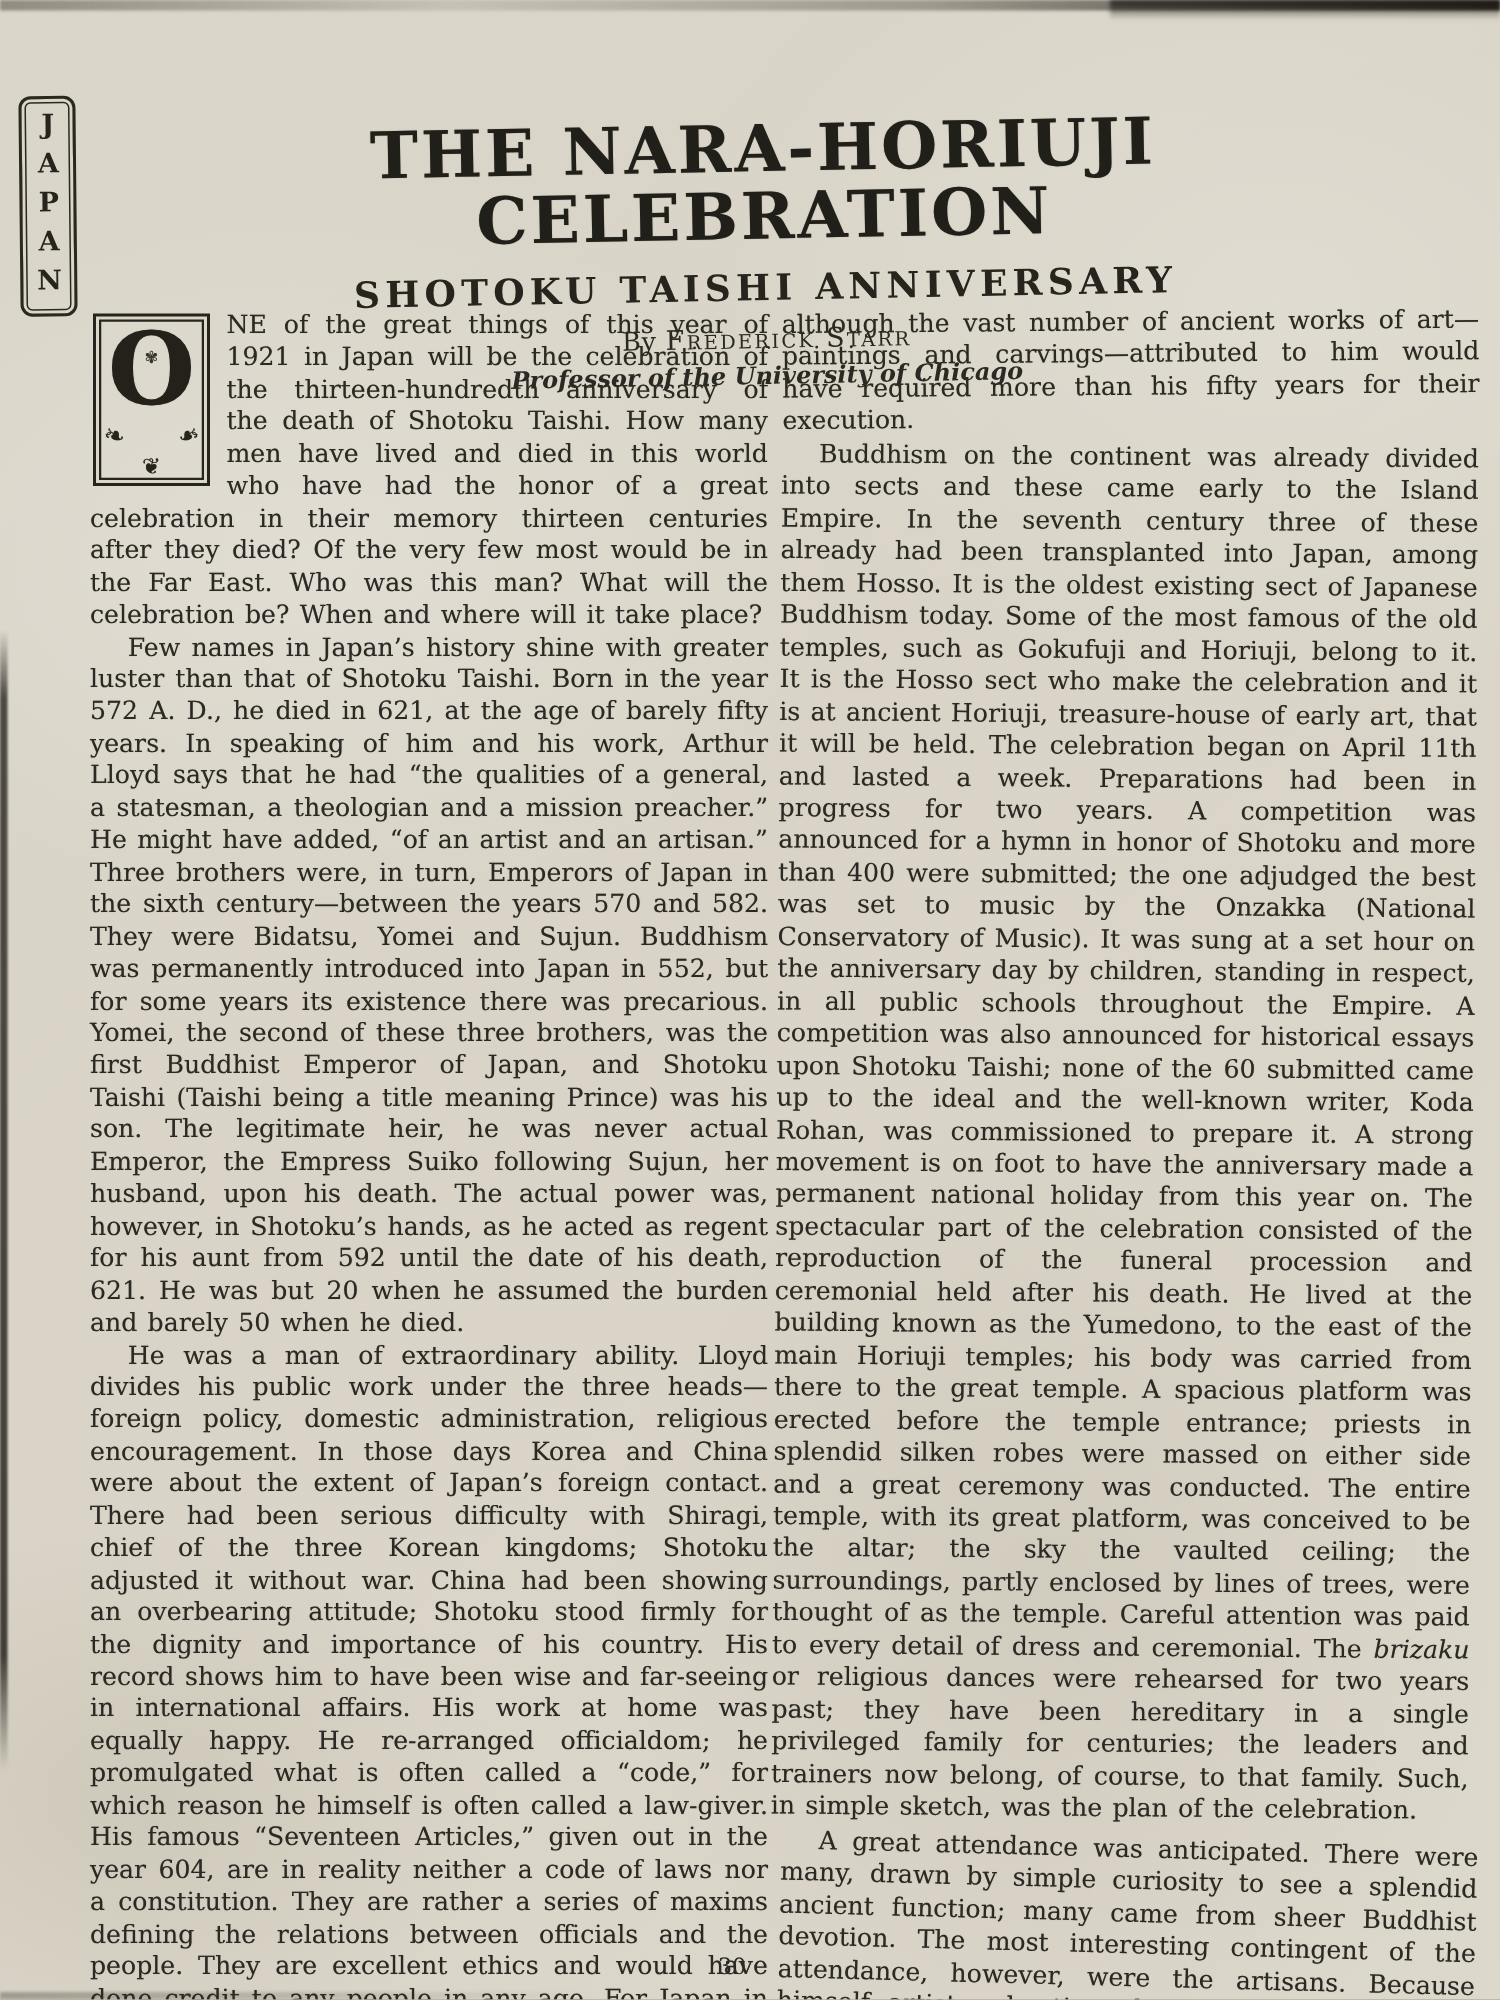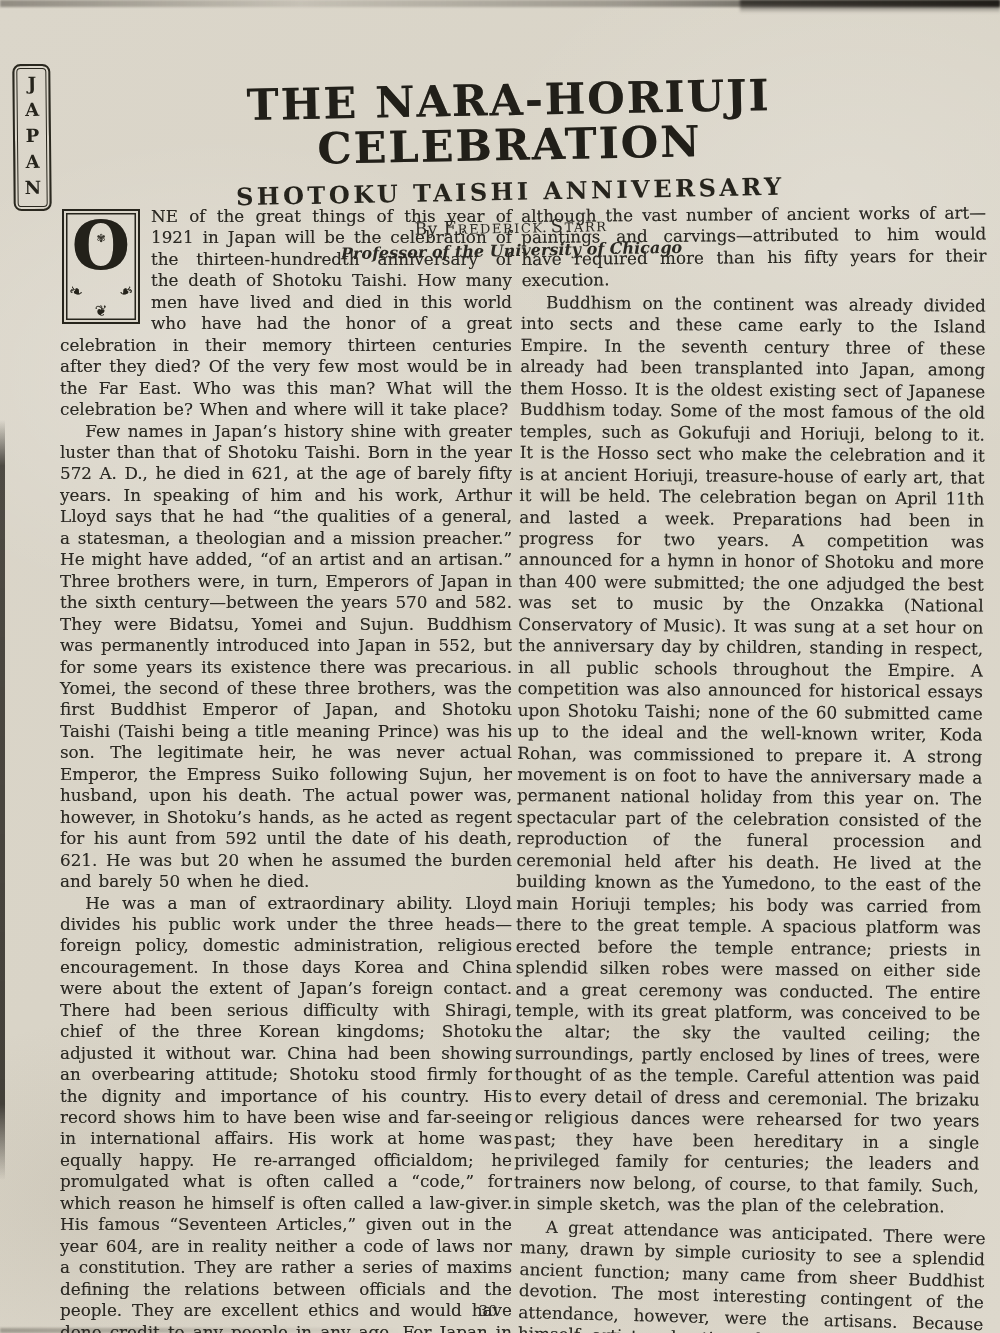--- a/index.html
+++ b/index.html
@@ -81,21 +81,21 @@
     font-size:67px;line-height:1;font-weight:600;color:#23211a;
     font-family:"DejaVu Serif","Liberation Serif",serif;
   }
   .dropcap-frame .orn-l,.dropcap-frame .orn-r,.dropcap-frame .orn-c,.dropcap-frame .orn-g{
     position:absolute;color:#26241c;line-height:1;}
   .orn-l{bottom:22px;left:5px;font-size:17px;transform:rotate(15deg);}
   .orn-r{bottom:22px;right:5px;font-size:17px;transform:scaleX(-1) rotate(15deg);}
   .orn-c{bottom:3px;left:50%;transform:translateX(-50%);font-size:15px;}
   .orn-g{top:22px;left:50%;transform:translateX(-50%);font-size:11px;opacity:0.9;}
 
-  .ital{}
+  .ital{font-style:italic;}
 
   .page-number{
     position:absolute;bottom:13px;left:0;width:1000px;text-align:center;
     font-size:15px;color:#2b2923;transform:translateX(-12px);
   }
 </style>
 </head>
 <body>
 
 <div class="page">

